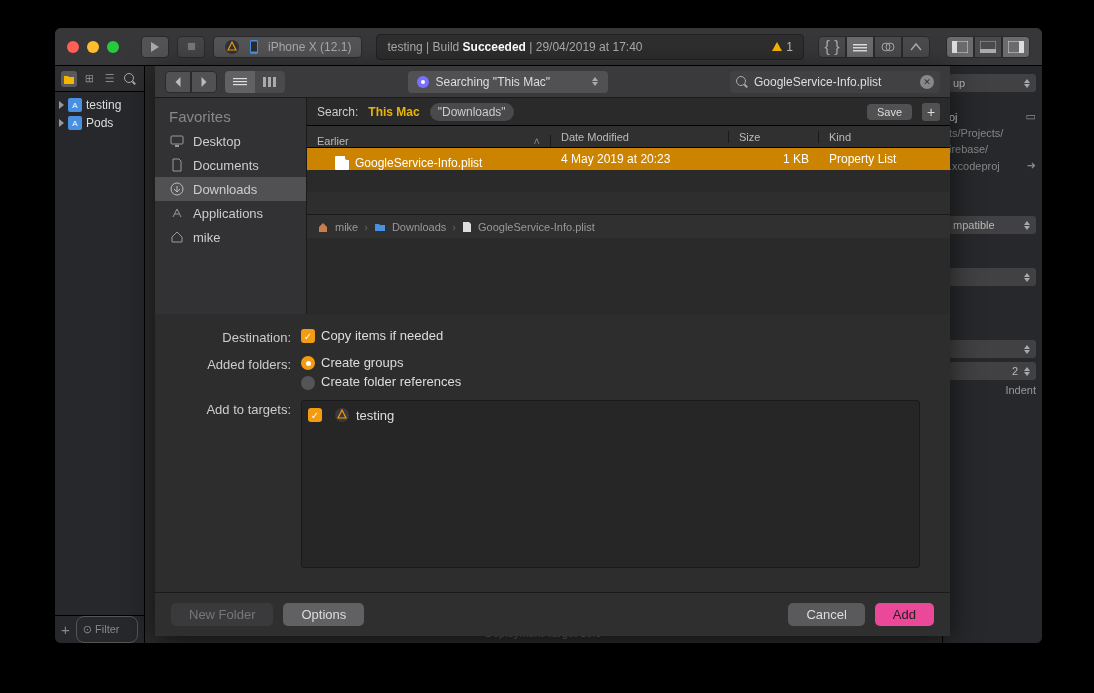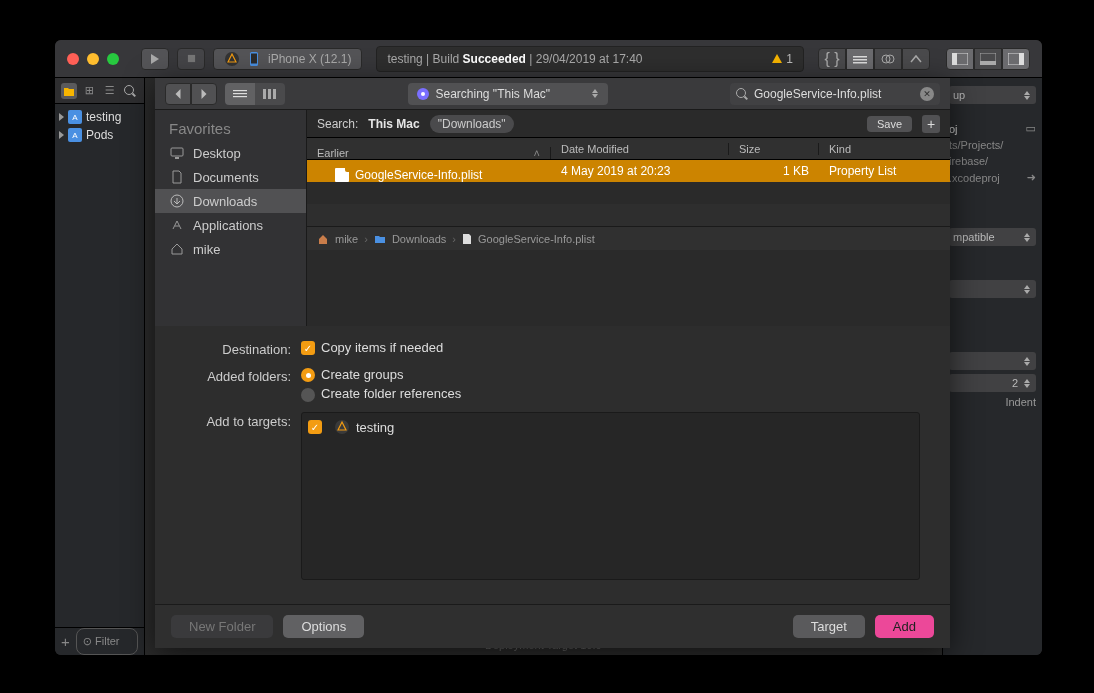--- a/index.html
+++ b/index.html
@@ -1,19 +1,19 @@
 <!DOCTYPE html>
 <html><head>
 <meta charset="utf-8">
 <style>
   * { box-sizing: border-box; margin: 0; padding: 0; font-family: -apple-system, "Helvetica Neue", Arial, sans-serif; }
   body { background: #000; width: 1094px; height: 693px; overflow: hidden; position: relative; }
   
   .xcode-window {
-    position: absolute; left: 55px; top: 40px; width: 987px; height: 615px;
+    position: absolute; left: 55px; top: 28px; width: 987px; height: 615px;
     background: #2b2b2b; border-radius: 6px; overflow: hidden;
     box-shadow: 0 10px 40px rgba(0,0,0,0.8);
   }
   
   .titlebar {
     height: 38px; background: #37373a; border-bottom: 1px solid #000;
     display: flex; align-items: center; padding: 0 12px; gap: 8px;
   }
   .traffic { display: flex; gap: 8px; margin-right: 14px; }
   .tl { width: 12px; height: 12px; border-radius: 50%; }
@@ -79,21 +79,21 @@
   
   .modal-body { flex:1; display:flex; overflow:hidden; }
   .favorites { width:152px; background:#323234; border-right:1px solid #1a1a1a; padding:6px 0; overflow:hidden; }
   .fav-header { color:#888; font-size:15px; padding:4px 14px; }
   .fav-item { display:flex; align-items:center; gap:8px; padding:4px 14px; color:#ccc; font-size:13px; cursor:default; }
   .fav-item.selected { background:#515153; }
   .fav-icon { width:16px; height:16px; display:flex; align-items:center; justify-content:center; }
   
   .file-pane { flex:1; display:flex; flex-direction:column; background:#2a2a2a; }
   .search-bar { height:28px; border-bottom:1px solid #000; display:flex; align-items:center; padding:0 10px; gap:10px; color:#ccc; font-size:12px; }
-  .search-bar .scope { font-weight:600; color:#e5e5e5; }
+  .search-bar .scope { font-weight:600; color:#eab308; }
   .search-bar .scope.active { background:#4a4a4c; padding:2px 8px; border-radius:10px; font-weight:400; color:#ccc; }
   .save-btn { margin-left:auto; background:#515153; border-radius:4px; padding:2px 10px; font-size:11px; color:#ddd; }
   .plus-btn { width:18px; height:18px; background:#515153; border-radius:3px; display:flex; align-items:center; justify-content:center; color:#ddd; font-size:14px; }
   .col-headers { height:22px; border-bottom:1px solid #000; display:flex; align-items:center; color:#bbb; font-size:11px; background:#303030; }
   .col { padding:0 10px; border-right:1px solid #1a1a1a; display:flex; align-items:center; }
   .col.name { width:244px;margin-top:8px; } .col.date { width:178px; } .col.size { width:90px; } .col.kind { flex:1; border-right:none; }
   .file-row { height:22px; display:flex; align-items:center; background:#cc8400; color:#fff; font-size:12px; }
   .file-row .col { border-right:none; }
   .file-icon { width:14px; height:14px; background:#fff; border-radius:1px; margin-right:6px; position:relative; }
   .file-icon::after { content:''; position:absolute; right:0; top:0; width:4px; height:4px; background:#cc8400; border-bottom-left-radius:2px; }
@@ -484,18 +484,18 @@
             <span>testing</span>
           </div>
         </div>
       </div>
     </div>
 
     <div class="modal-footer">
       <div class="foot-btn disabled">New Folder</div>
       <div class="foot-btn options">Options</div>
       <div style="flex:1"></div>
-      <div class="foot-btn">Target</div>
+      <div class="foot-btn">Cancel</div>
       <div class="foot-btn add">Add</div>
     </div>
   </div>
 
 </div>
 
 </body></html>

